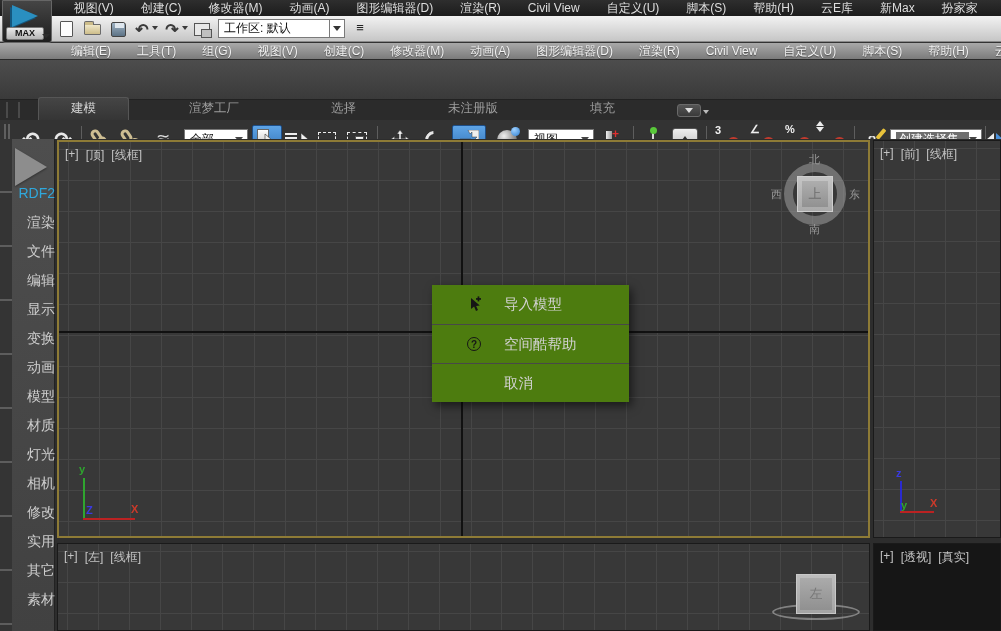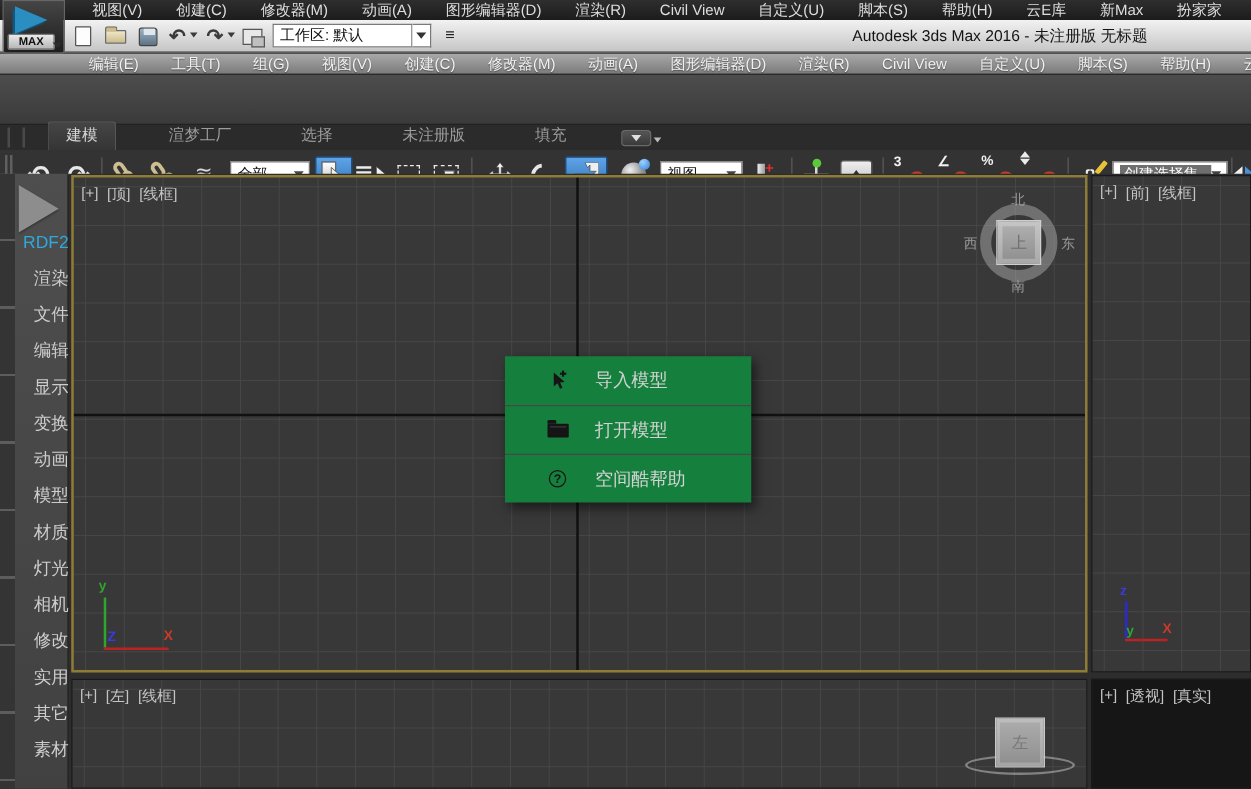--- a/index.html
+++ b/index.html
@@ -128,21 +128,21 @@
   .mirror-icon { display:flex; gap:2px; align-items:center; }
   .mirror-icon i { width:0; height:0; border-top:7px solid transparent; border-bottom:7px solid transparent; }
   .mirror-icon i:first-child { border-right:8px solid #efefef; }
   .mirror-icon i:last-child { border-left:8px solid #4a90d9; }
 
   
   .ribbon-tabs { position:absolute; left:0; top:100px; width:1001px; height:20px; background:#2b2b2b;
     display:flex; align-items:flex-end; }
   .ribbon-grip { width:14px; height:16px; margin:0 4px 2px 6px;
     border-left:2px solid #4a4a4a; border-right:2px solid #4a4a4a; }
-  .rtab { font-size:12.5px; color:#9d9d9d; padding:2px 14px 3px; margin:0 14px; cursor:pointer; }
+  .rtab { font-size:12.5px; color:#9d9d9d; padding:2px 32px 3px; margin:0 14px; cursor:pointer; }
   .rtab.active { color:#d6d6d6; background:linear-gradient(#454545,#353535); border:1px solid #565656;
     border-bottom:none; border-radius:3px 3px 0 0; }
   .ribbon-collapse { width:24px; height:13px; margin:0 2px 3px 16px; background:linear-gradient(#555,#3a3a3a);
     border:1px solid #6a6a6a; border-radius:3px; display:flex; align-items:center; justify-content:center; cursor:pointer; }
   .ribbon-collapse::before { content:""; width:0; height:0; border-left:4px solid transparent;
     border-right:4px solid transparent; border-top:5px solid #e0e0e0; }
   .ribbon-collapse-caret { width:0; height:0; margin-bottom:6px; border-left:3.5px solid transparent;
     border-right:3.5px solid transparent; border-top:4px solid #bbb; cursor:pointer; }
   .ribbon-sub { position:absolute; left:0; top:120px; width:1001px; height:19px; background:#1f1f1f;
     border-bottom:1px solid #000; }
@@ -202,21 +202,21 @@
   .tripod .ax-h { position:absolute; left:8px; height:2px; }
   .t-top { left:16px; top:326px; }
   .t-top .ax-v { height:40px; background:#2fa52f; }
   .t-top .ax-h { top:50px; width:52px; background:#bb2222; }
   .t-front { left:18px; top:330px; }
   .t-front .ax-v { height:30px; background:#2a2ad0; }
   .t-front .ax-h { top:40px; width:34px; background:#bb2222; }
   .lbl-y { color:#2fa52f; } .lbl-x { color:#cc3a2a; } .lbl-z { color:#3a3ae0; }
 
   
-  .ctx-menu { position:absolute; left:404px; top:285px; width:197px; background:#15803d;
+  .ctx-menu { position:absolute; left:432px; top:285px; width:197px; background:#4d7c0f;
     box-shadow:3px 4px 9px rgba(0,0,0,.55); z-index:20; }
   .ctx-item { height:39px; display:flex; align-items:center; padding-left:33px; cursor:pointer; }
   .ctx-item + .ctx-item { border-top:1px solid #484848; }
   .ctx-icon { width:18px; height:18px; margin-right:21px; display:flex; align-items:center; justify-content:center; }
   .ctx-label { font-size:14.5px; color:#d2d2d2; }
   .icon-folder-dark { position:relative; width:17px; height:11px; background:#151515; border-radius:1px; }
   .icon-folder-dark::before { content:""; position:absolute; left:0; top:-3px; width:7px; height:3px;
     background:#151515; border-radius:1px 1px 0 0; }
   .icon-folder-dark::after { content:""; position:absolute; left:2px; top:2px; width:13px; height:1.5px; background:#3b3b3b; }
   .icon-help-dark { width:14px; height:14px; border:1.8px solid #161616; border-radius:50%;
@@ -263,21 +263,20 @@
     <div class="qa-icon" style="left:162px">
         <span class="qa-arrow">↷</span>
       </div>
     <span class="qa-caret" style="left:182px"></span>
     <div class="qa-icon" style="left:192px">
         <span class="qa-project"></span>
       </div>
     <div class="workspace-combo">工作区: 默认</div>
     <div class="workspace-chevron"></div>
     <div class="ws-menu-btn">≡</div>
-    <div class="win-title">Autodesk 3ds Max 2016 - 未注册版 无标题</div>
   </div>
 
   <div class="max-logo">
     <span class="swoosh"></span>
     <span class="max-strip">MAX</span>
     <span class="max-caret"></span>
   </div>
 
   <div class="menubar-main">
     <span class="mi">编辑(E)</span>
@@ -532,25 +531,23 @@
         <svg class="import-svg" viewBox="0 0 17 17">
             <path d="M5 2 L5 13 L8.1 10.6 L10 15 L12 14.1 L10.1 9.9 L13.8 9.6 Z"></path>
             <rect x="11.6" y="0.4" width="1.7" height="5"></rect>
             <rect x="10" y="2.1" width="5" height="1.7"></rect>
           </svg>
       </span>
       <span class="ctx-label">导入模型</span>
     </div>
     <div class="ctx-item">
       <span class="ctx-icon">
-          <span class="icon-folder-dark"></span>
-        </span>
-      <span class="ctx-label">打开模型</span>
+          <span class="icon-help-dark">?</span>
+        </span>
+      <span class="ctx-label">空间酷帮助</span>
     </div>
     <div class="ctx-item">
-      <span class="ctx-icon">
-          <span class="icon-help-dark">?</span>
-        </span>
-      <span class="ctx-label">空间酷帮助</span>
+      <span class="ctx-icon"></span>
+      <span class="ctx-label">取消</span>
     </div>
   </div>
 
 </div>
 
 </body></html>

